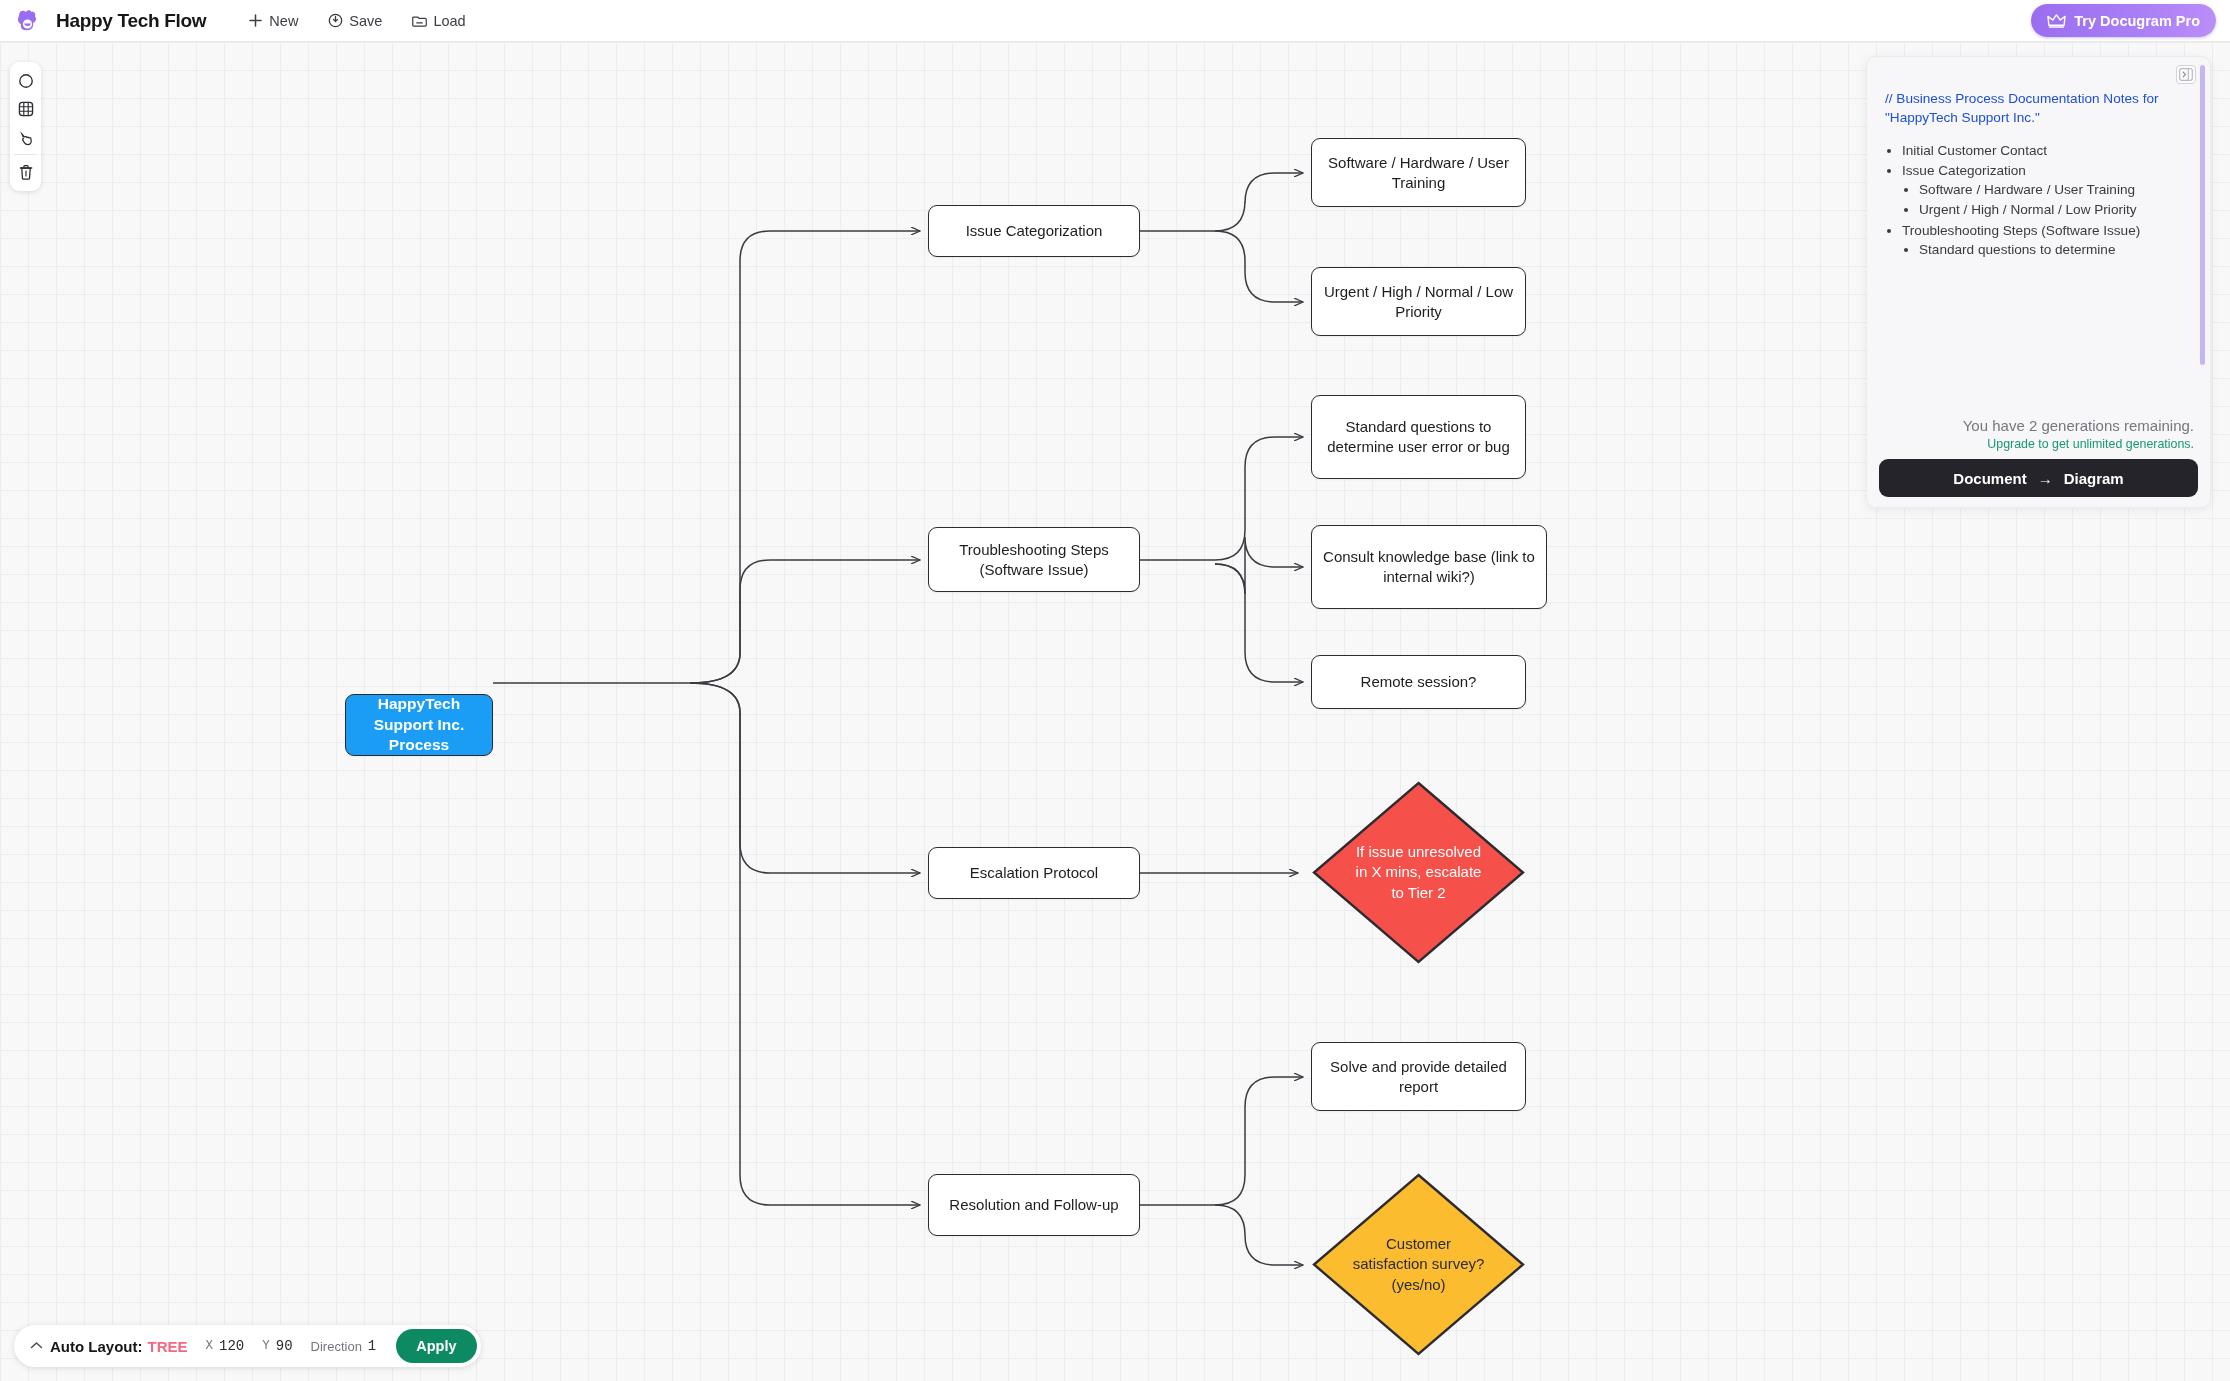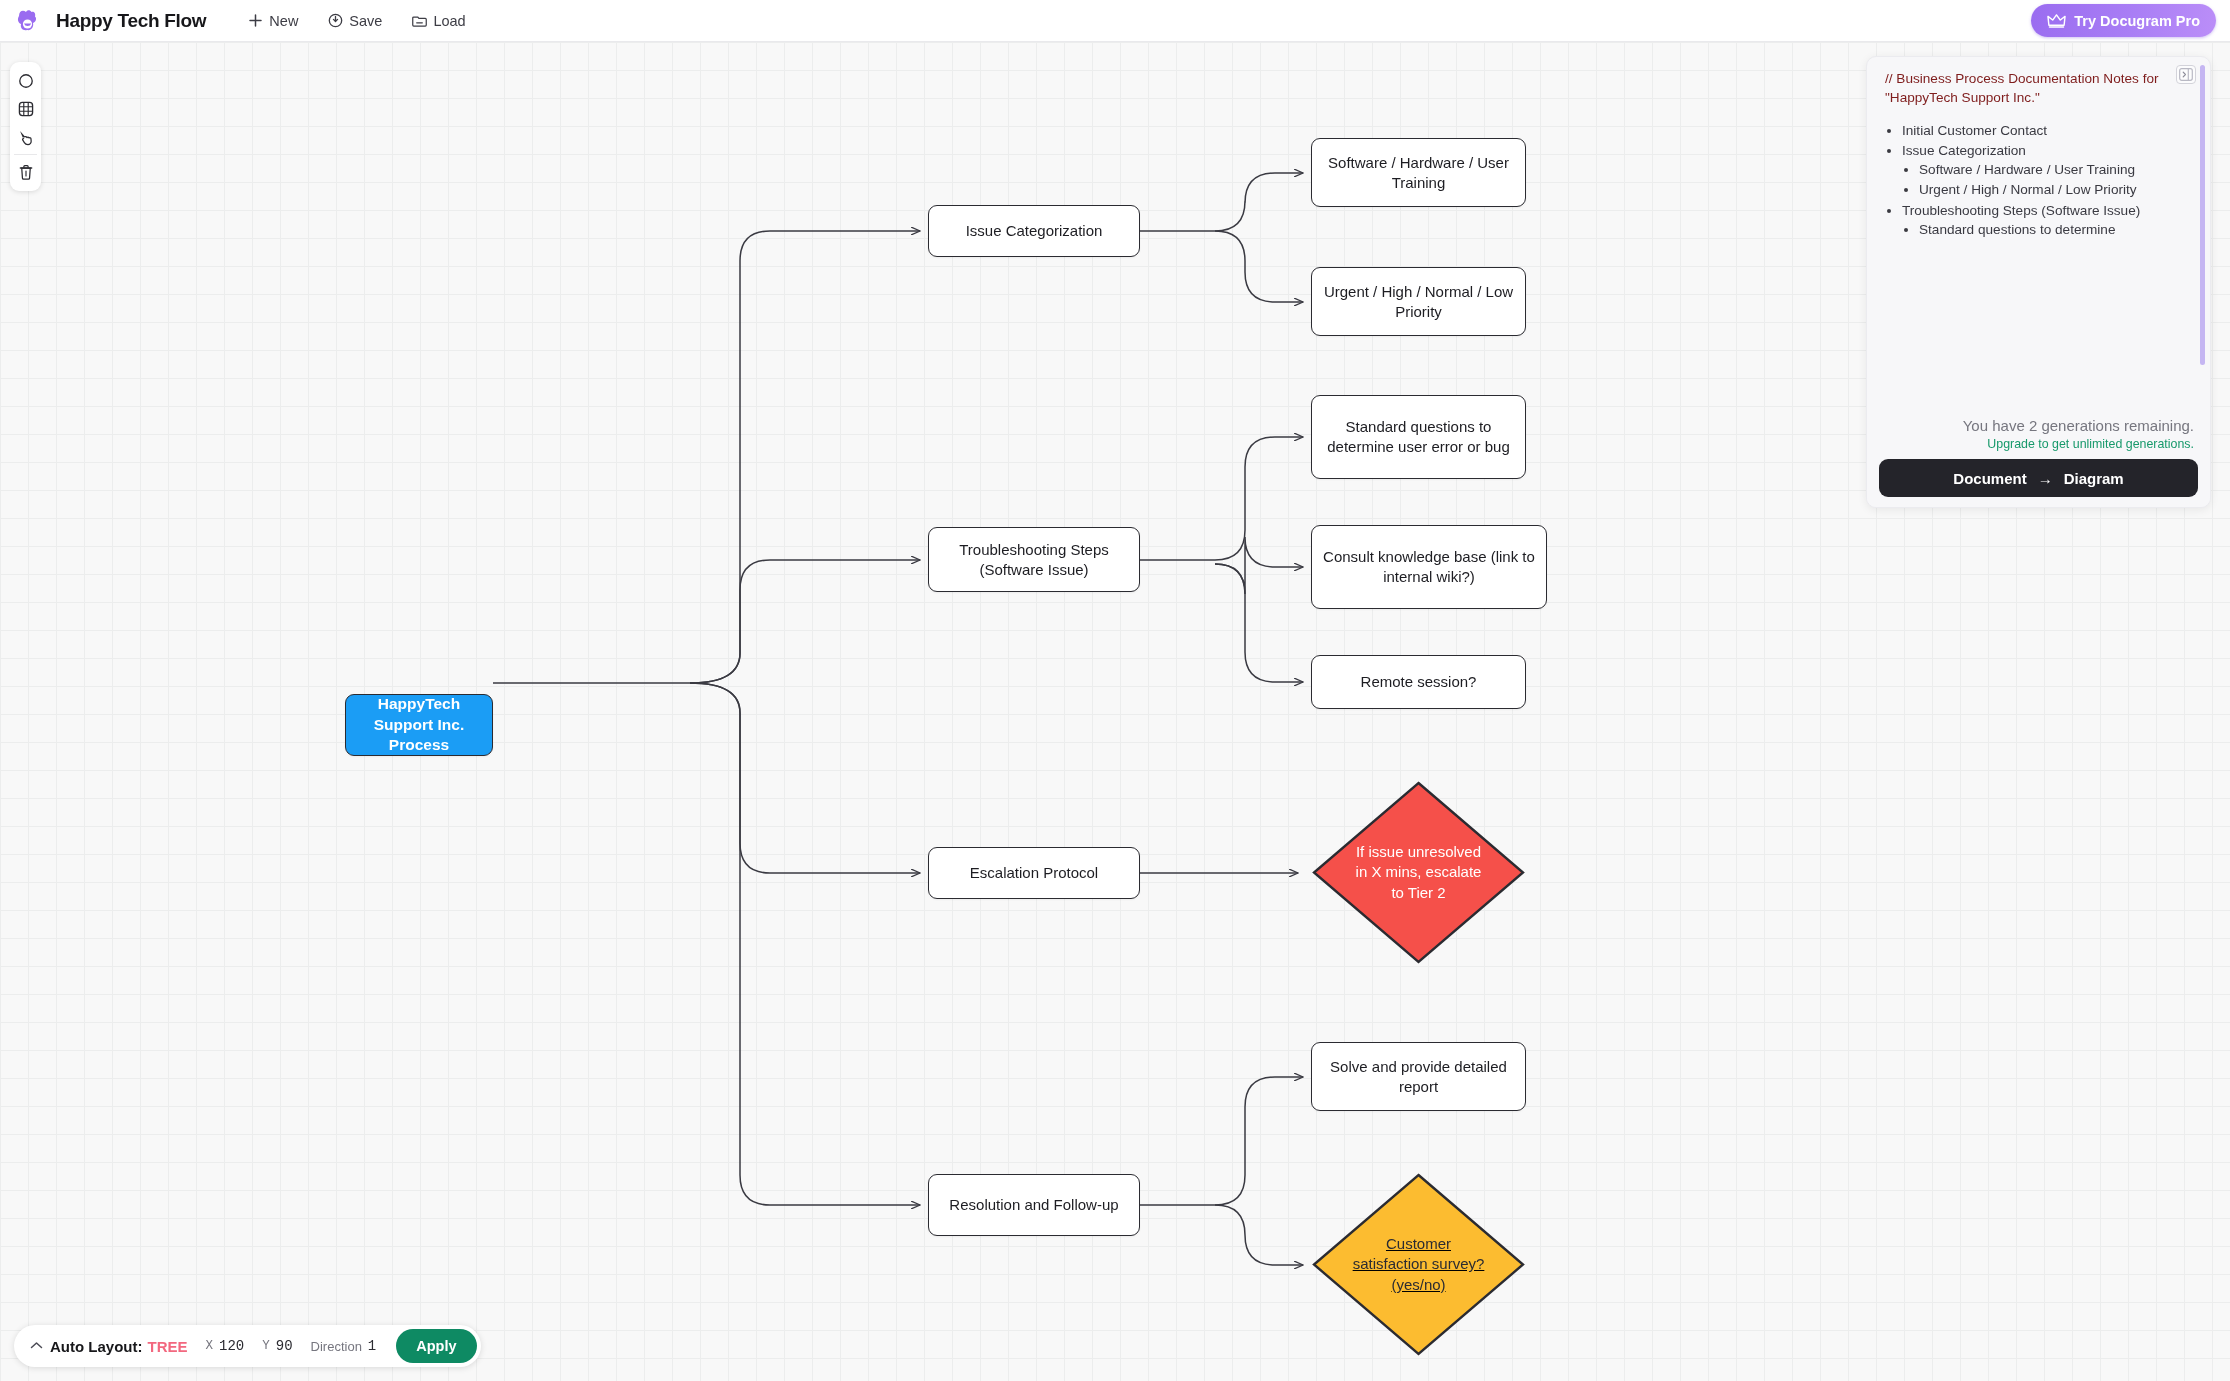--- a/index.html
+++ b/index.html
@@ -93,22 +93,23 @@
     width: 345px; height: 452px;
     background: #f7f7f9; border: 1px solid #ebebef;
     border-radius: 10px; box-shadow: 0 2px 10px rgba(0,0,0,.07);
     z-index: 35; overflow: hidden;
   }
   #doc-scroll {
     position: absolute; left: 0; top: 0; right: 0; bottom: 84px;
     padding: 12px 26px 0 18px; overflow: hidden;
   }
   #doc-head {
-    font-size: 13.6px; color: #7f1d1d; line-height: 1.42;
+    font-size: 13.6px; color: #1d4ed8; line-height: 1.42;
     margin-bottom: 13px;
+    margin-top: 20px;
   }
   #doc-scroll ul { list-style: disc; margin-left: 17px; }
   #doc-scroll ul ul { margin-left: 17px; }
   #doc-scroll li {
     font-size: 13.6px; color: #3a3a42; line-height: 1.42;
     margin-bottom: 1px;
   }
   #doc-sbar {
     position: absolute; right: 5px; top: 8px; width: 5px; height: 300px;
     background: #c5b6f2; border-radius: 3px; cursor: pointer;
@@ -219,21 +220,21 @@
     <svg class="dshape" viewBox="0 0 215 185" preserveAspectRatio="none">
       <polygon points="107.5,3 212,92.5 107.5,182 3,92.5" fill="#F5504A" stroke="#2b2b31" stroke-width="2.4"></polygon>
     </svg>
     <div class="dlabel">If issue unresolved in X mins, escalate to Tier 2</div>
   </div>
 
   <div class="node" style="left:928px;top:1132px;width:212px;height:62px;">Resolution and Follow-up</div>
 
   <div class="node" style="left:1311px;top:1000px;width:215px;height:69px;">Solve and provide detailed report</div>
 
-  <div class="diamond yellow" style="left:1311px;top:1130px;width:215px;height:185px;text-decoration:underline;">
+  <div class="diamond yellow" style="left:1311px;top:1130px;width:215px;height:185px;">
     <svg class="dshape" viewBox="0 0 215 185" preserveAspectRatio="none">
       <polygon points="107.5,3 212,92.5 107.5,182 3,92.5" fill="#FCBC30" stroke="#2b2b31" stroke-width="2.4"></polygon>
     </svg>
     <div class="dlabel">Customer satisfaction survey? (yes/no)</div>
   </div>
 </div>
 
 <div id="topbar">
   <svg id="logo" viewBox="0 0 26 26">
     <path d="M5,8 C5,3 9,1.5 12,4 C13,2 16,1.5 17.5,4 C19.5,3 22,5 21,8.5

